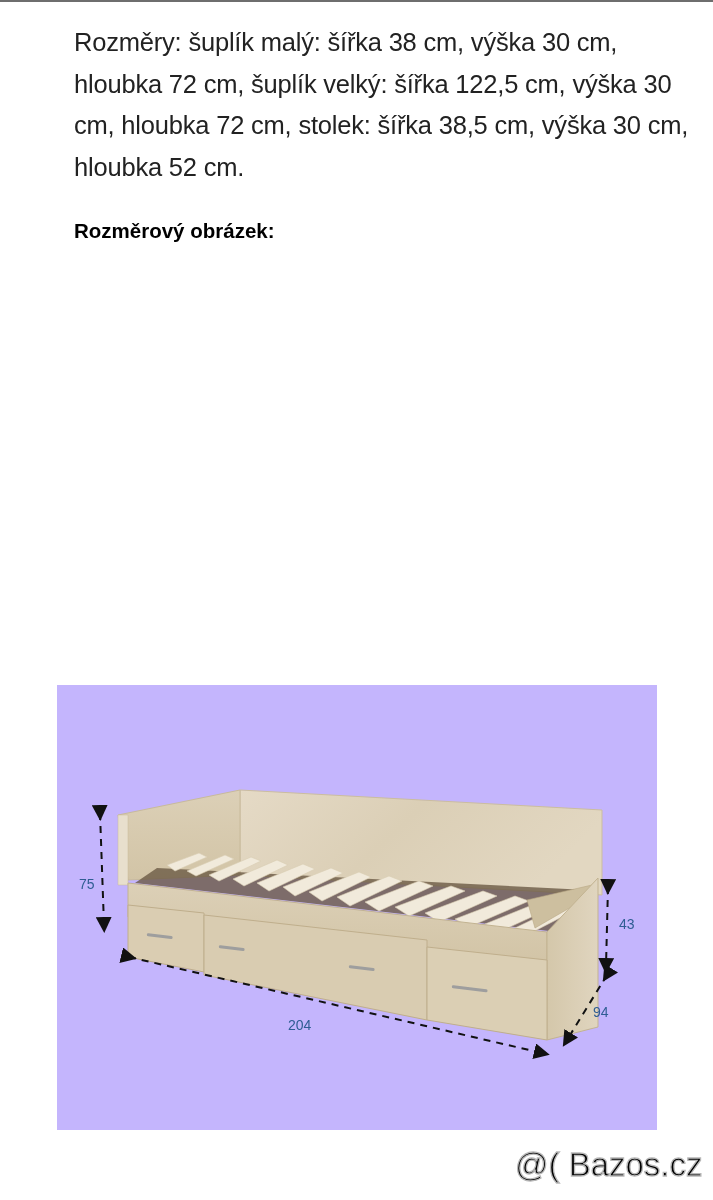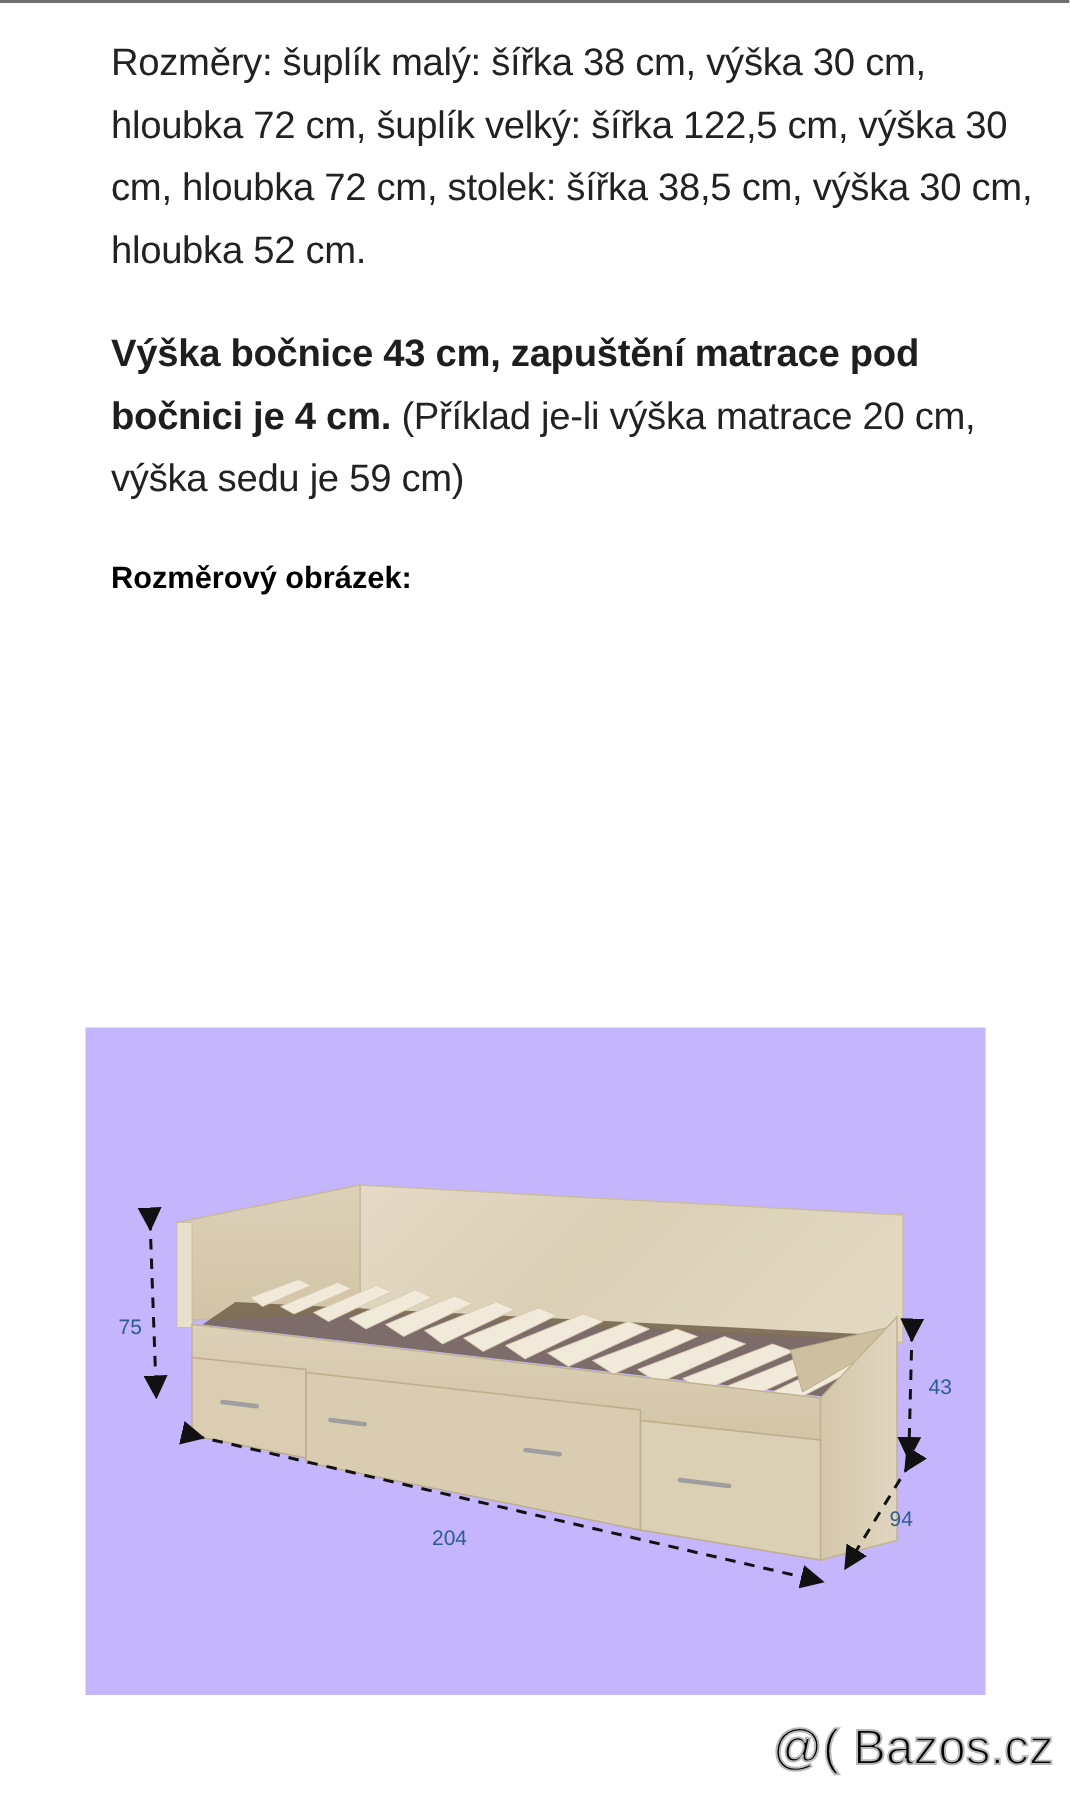--- a/index.html
+++ b/index.html
@@ -35,23 +35,20 @@
   }
 </style>
 </head>
 <body>
 
 <div class="topbar"></div>
 
 <div class="content">
   <p class="p1">Rozměry: šuplík malý: šířka 38 cm, výška 30 cm, hloubka 72 cm, šuplík velký: šířka 122,5 cm, výška 30 cm, hloubka 72 cm, stolek: šířka 38,5 cm, výška 30 cm, hloubka 52 cm.</p>
 
-  <p class="p2">
-    <b>Výška bočnice 43 cm, zapuštění matrace pod bočnici je 4 cm.</b><span> (Příklad je-li výška matrace 20 cm, výška sedu je 59 cm)</span>
-  </p>
 
 
 
   <h3 class="caption">Rozměrový obrázek:</h3>
 </div>
 
 <div class="figure">
   <svg width="600" height="445" viewBox="0 0 600 445">
     <defs>
       <linearGradient id="woodA" x1="0" y1="0" x2="1" y2="0.3">

